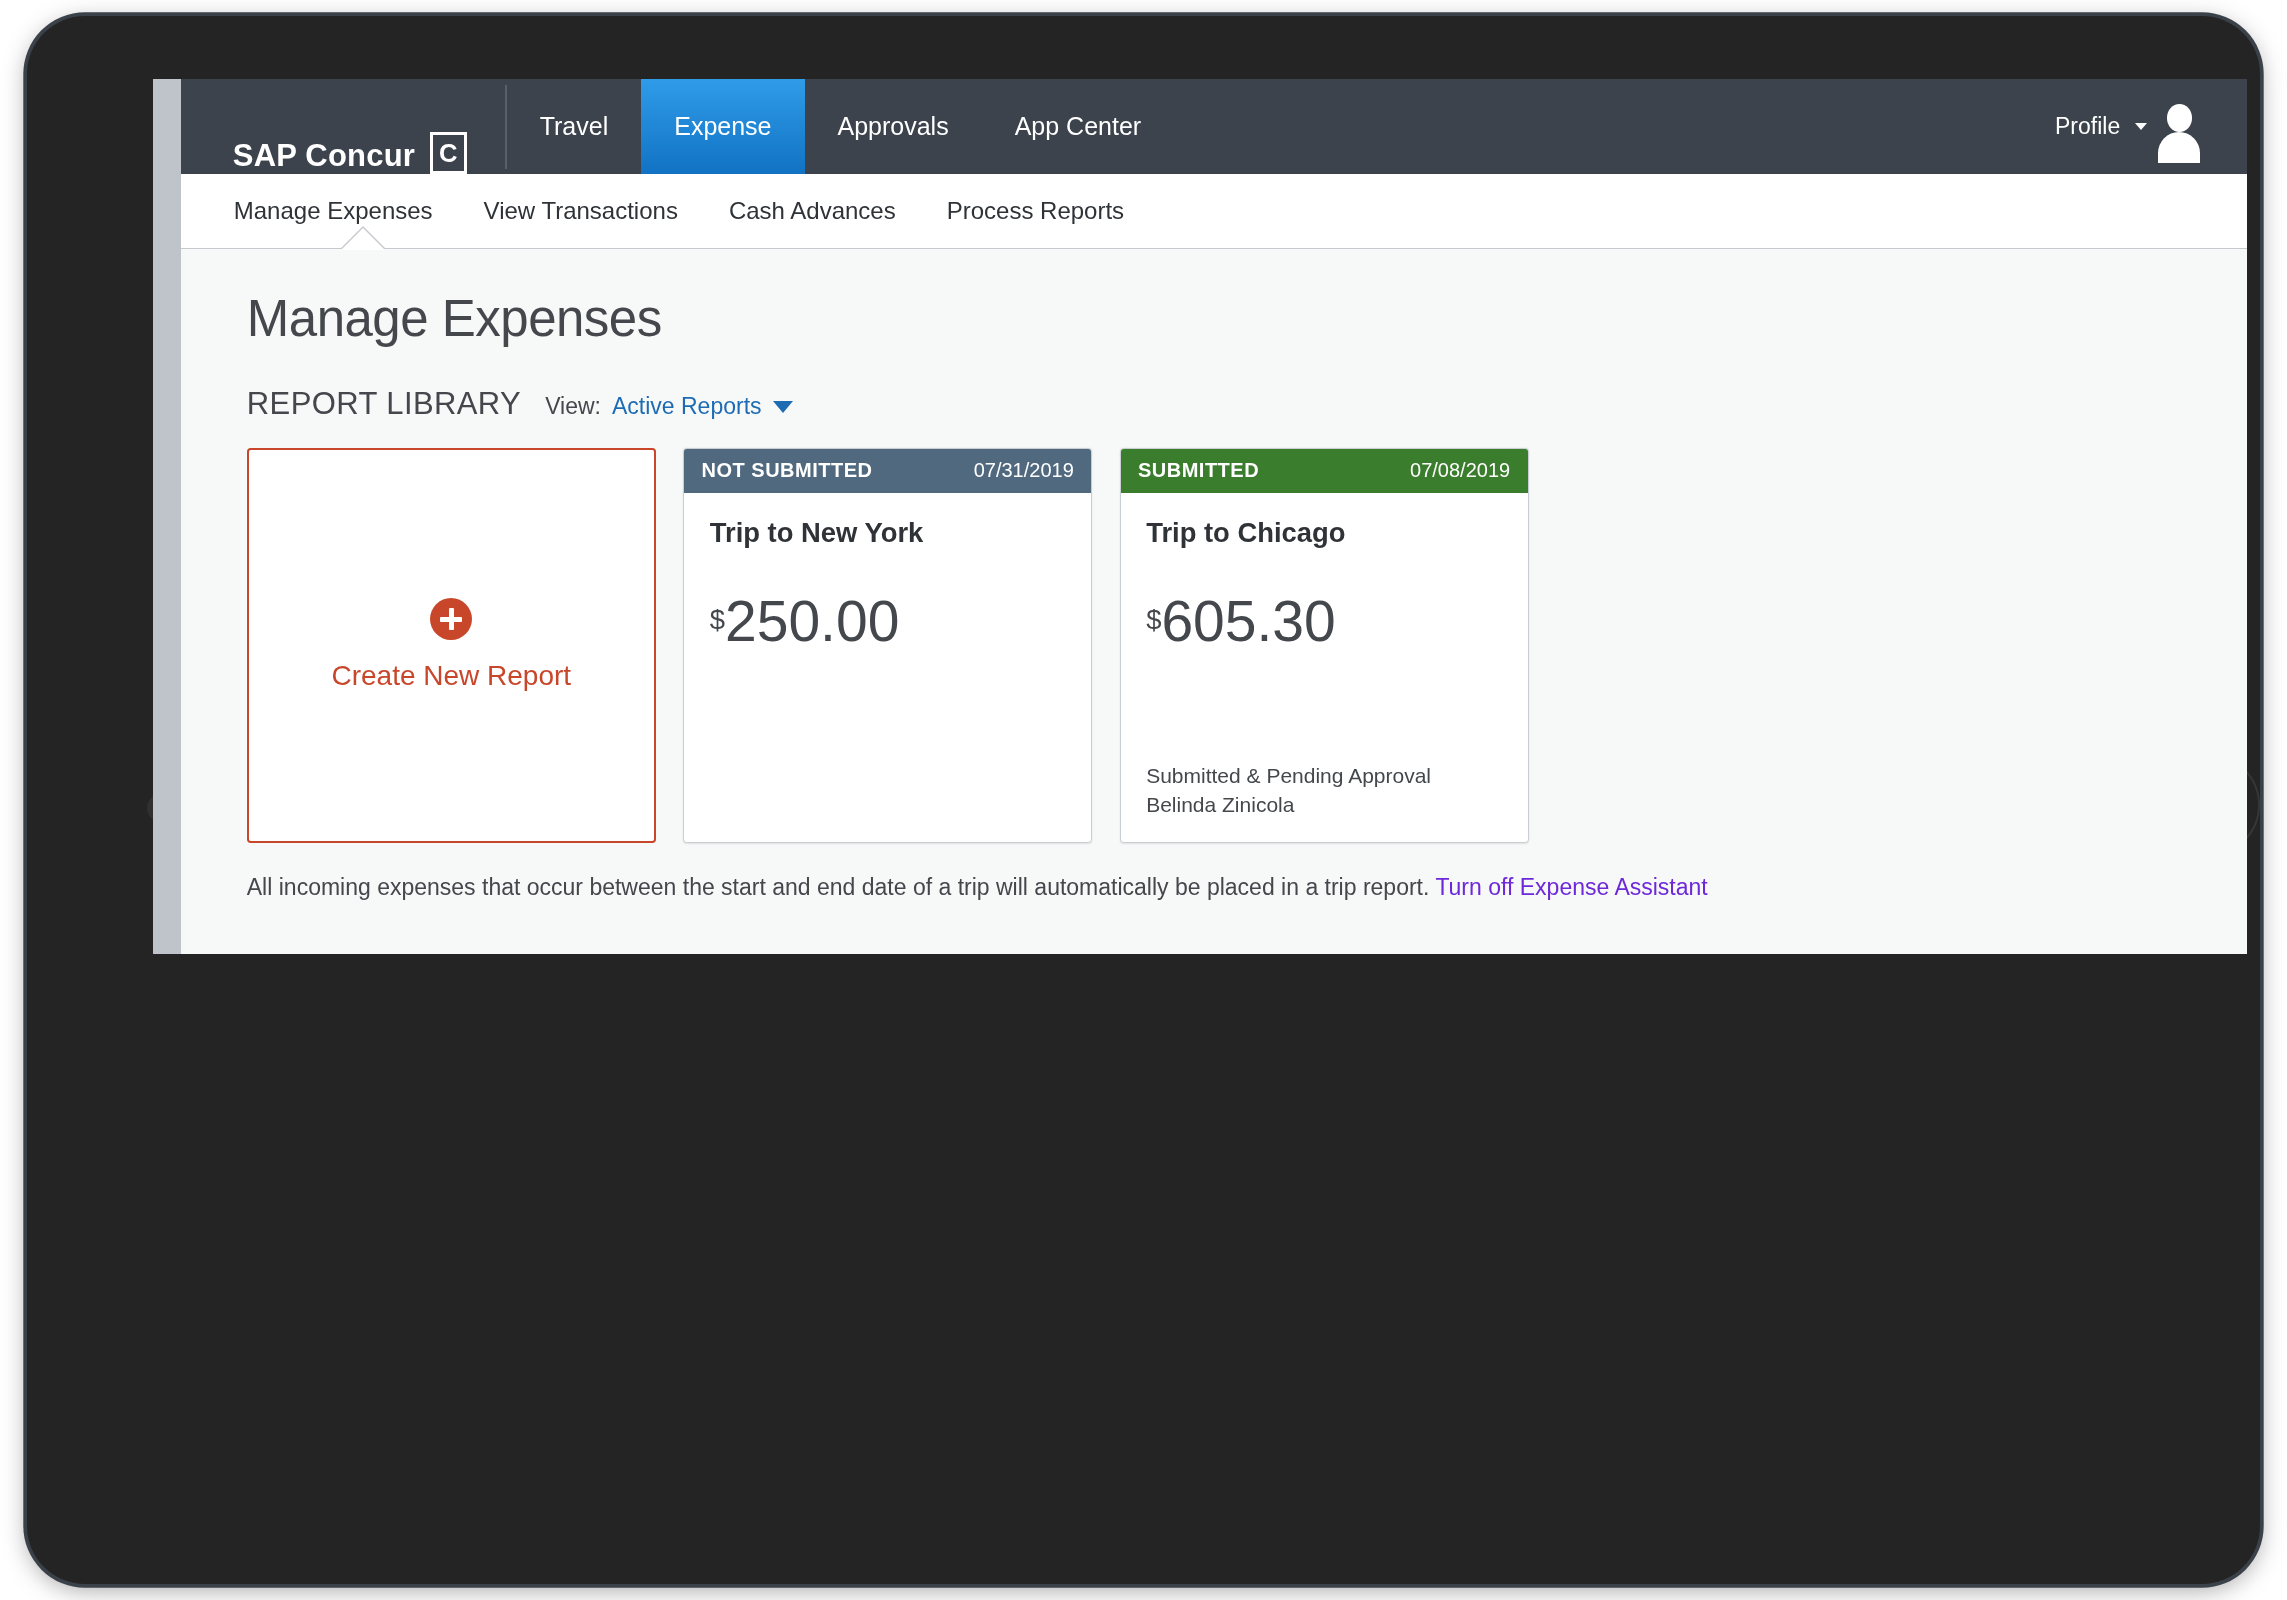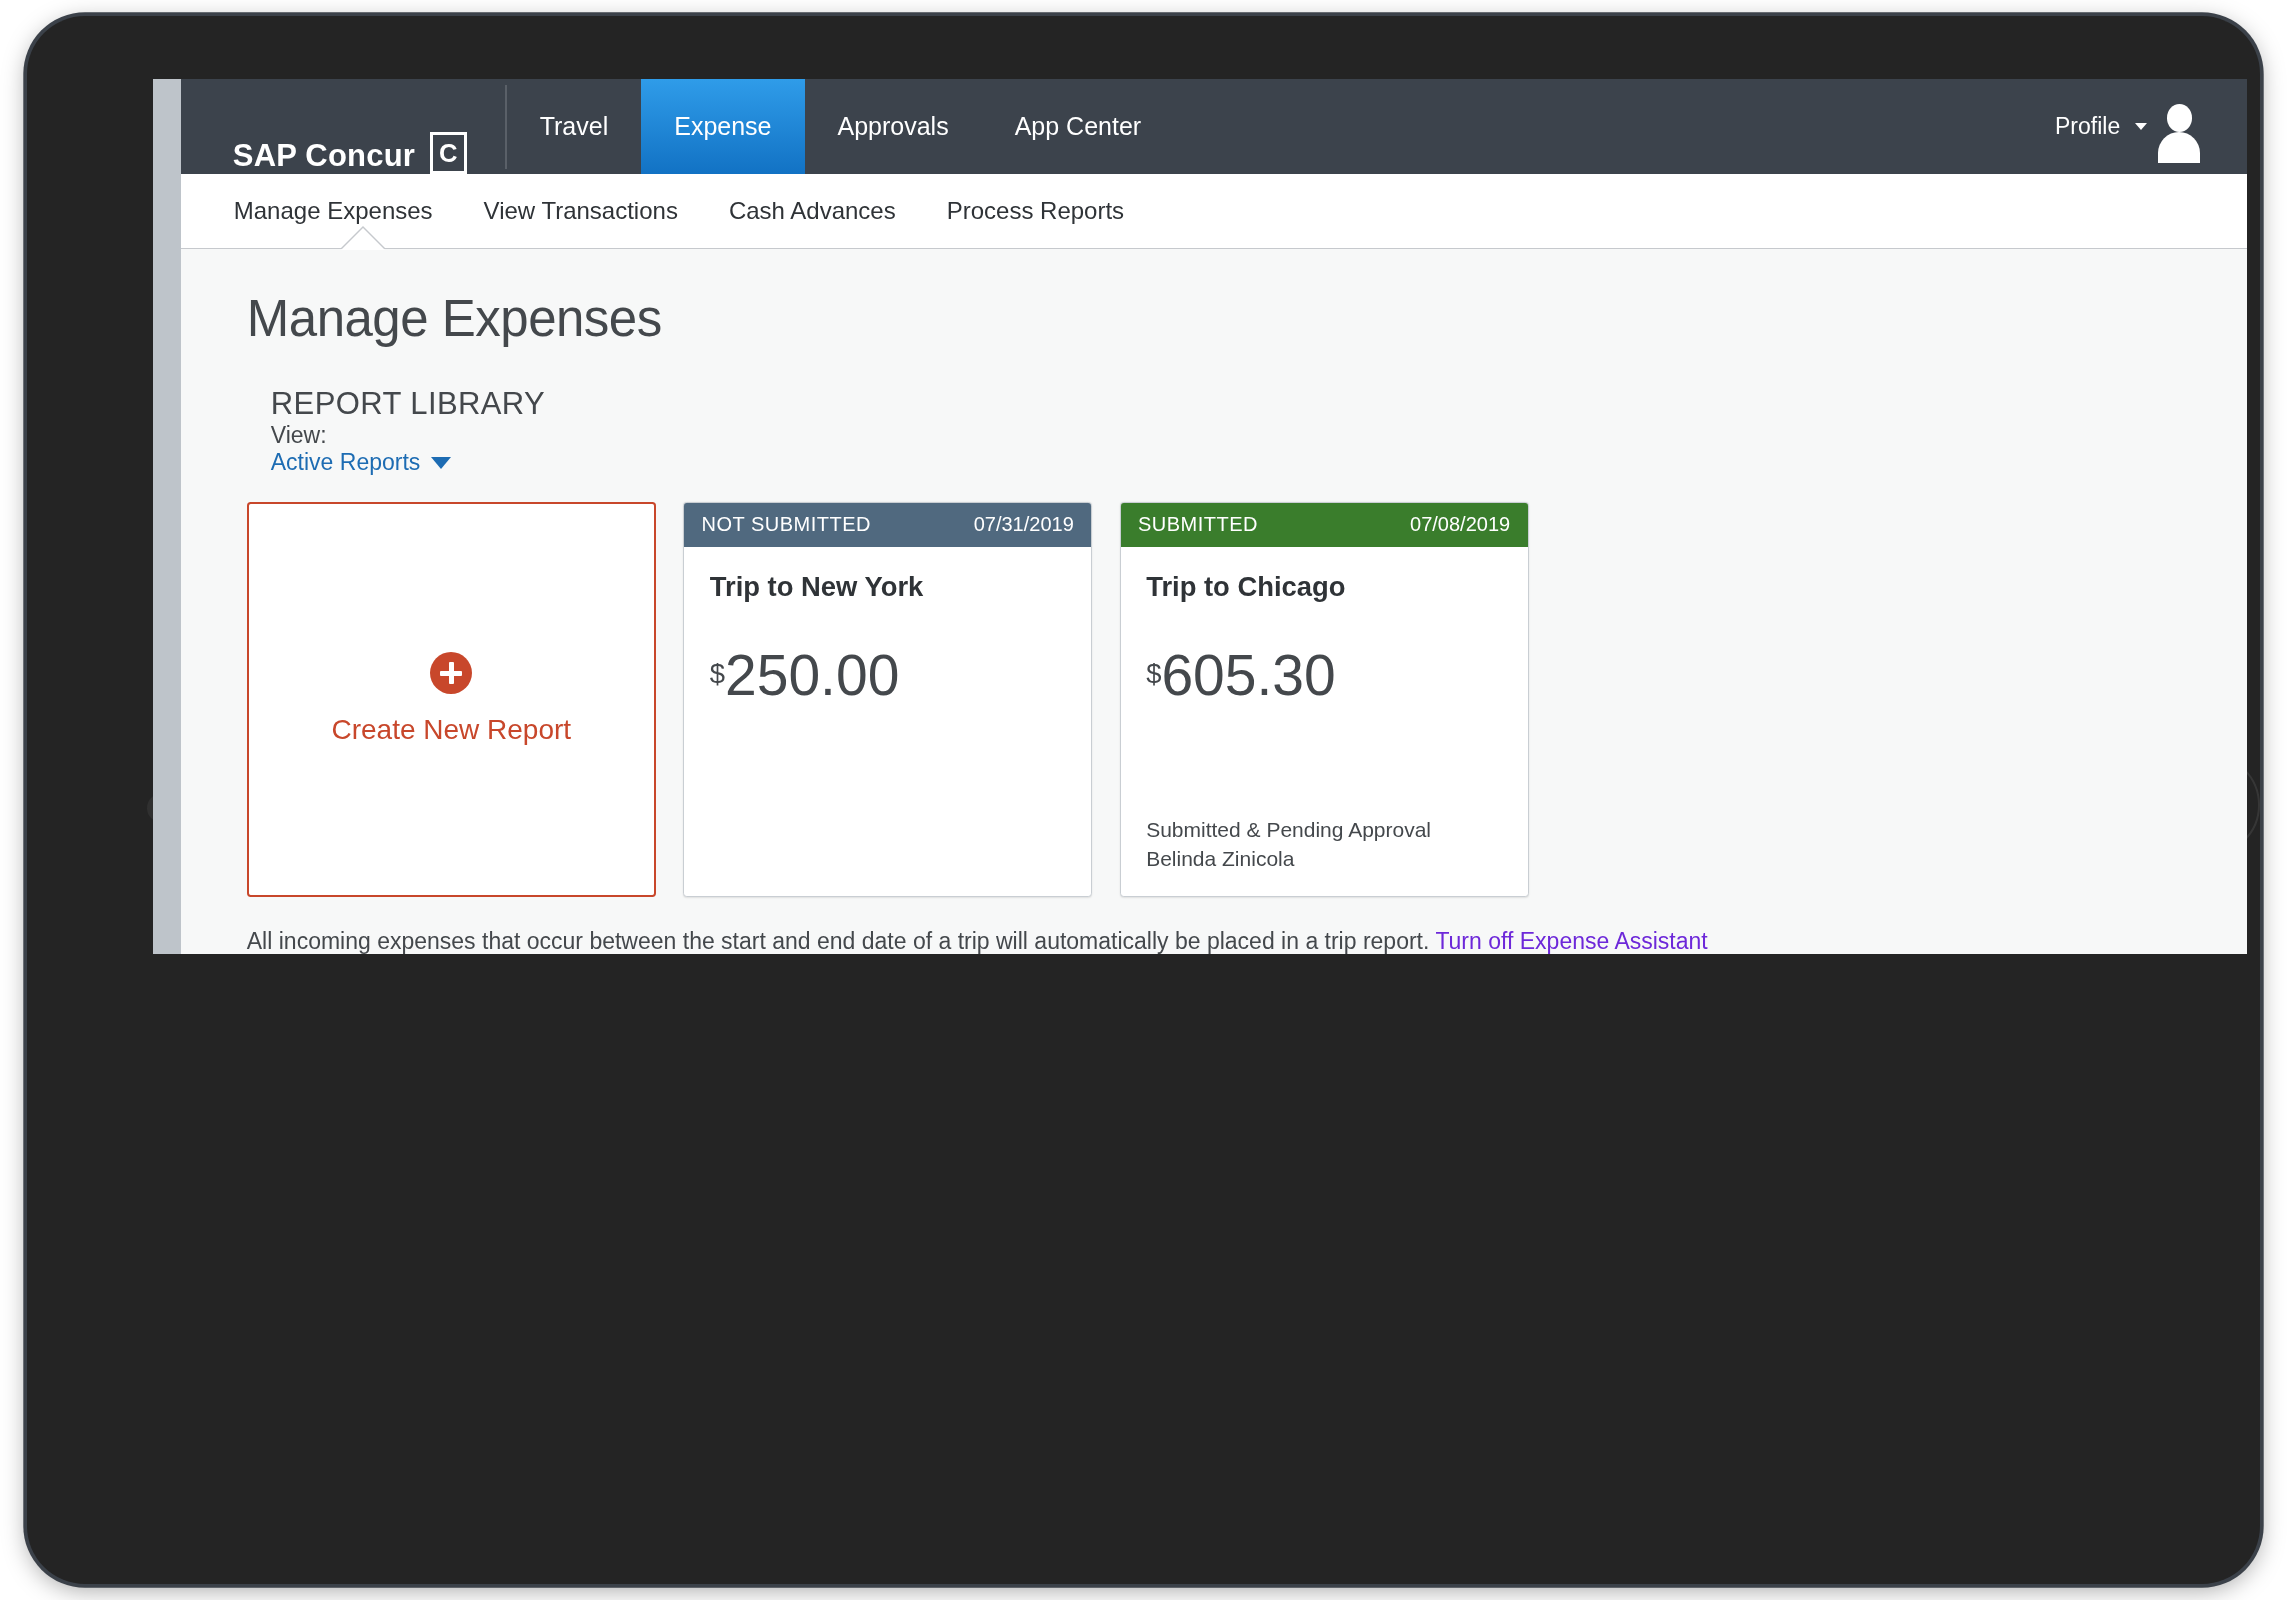--- a/index.html
+++ b/index.html
@@ -248,21 +248,20 @@
     font-size: 51px;
     color: #44484c;
     font-weight: normal;
     margin: 40px 0 0 0;
     letter-spacing: -0.5px;
   }
   .section-head {
     display: flex;
     align-items: baseline;
     margin-top: 38px;
-    flex-direction: column;
   }
   .section-title {
     font-size: 31px;
     color: #44484c;
     letter-spacing: 0.4px;
   }
   .view-label {
     font-size: 23px;
     color: #44484c;
     margin-left: 24px;
@@ -334,21 +333,21 @@
   }
   .card-status-bar {
     height: 44px;
     display: flex;
     align-items: center;
     justify-content: space-between;
     padding: 0 17.4px;
     color: #ffffff;
     font-size: 20px;
   }
-  .card-status-bar .status-text { font-weight: normal; letter-spacing: 0.5px; }
+  .card-status-bar .status-text { font-weight: bold; letter-spacing: 0.5px; }
   .card-status-bar .status-date { font-weight: normal; }
   .card-body {
     flex: 1;
     padding: 24px 25.6px 22px 25.6px;
     display: flex;
     flex-direction: column;
   }
   .card-name {
     font-size: 27.4px;
     font-weight: bold;

